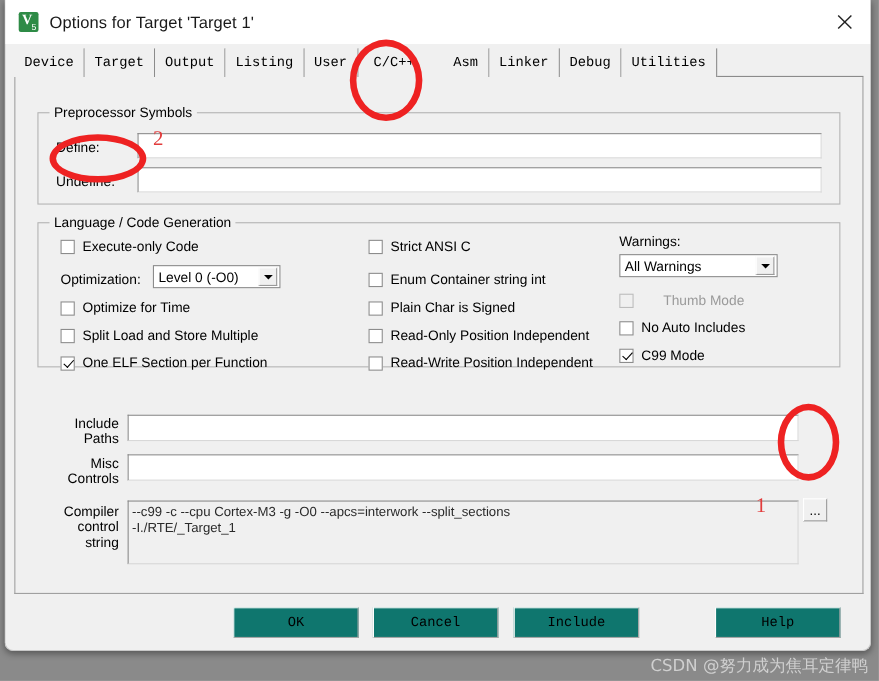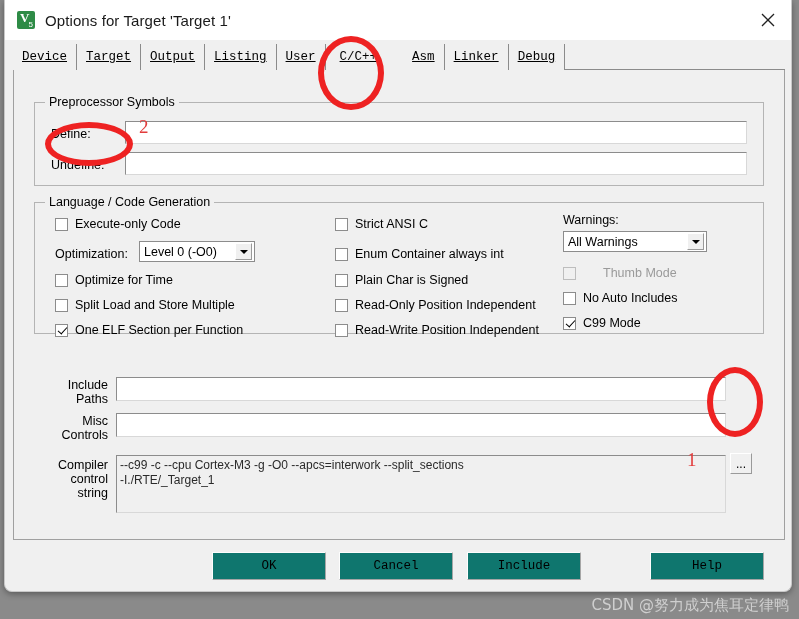--- a/index.html
+++ b/index.html
@@ -87,21 +87,20 @@
     color: #000;
   }
   .tab {
     display: flex;
     align-items: center;
     padding: 0 9px;
     border-right: 1px solid #8b8b8b;
     white-space: nowrap;
     cursor: pointer;
     background: #f0f0f0;
-    text-decoration: underline;
   }
   .tab.active {
     border-right: none;
     padding-right: 26px;
     padding-left: 14px;
     background: #f0f0f0;
   }
   .tab.after-active {
     border-left: none;
   }
@@ -331,20 +330,23 @@
       </div>
     <div class="tab after-active">
         <span>Asm</span>
       </div>
     <div class="tab">
         <span>Linker</span>
       </div>
     <div class="tab">
         <span>Debug</span>
       </div>
+    <div class="tab">
+        <span>Utilities</span>
+      </div>
     <div id="tab-fill"></div>
   </div>
 
   <div id="tabpage">
 
     <div class="groupbox" id="grp-preproc">
       <div class="legend">Preprocessor Symbols</div>
       <div class="lbl" style="left:16px; top:24px;">Define:</div>
       <div class="textfield" style="left:90px; top:18px; width:622px; height:23px;"></div>
       <div class="lbl" style="left:16px; top:55px;">Undefine:</div>
@@ -375,21 +377,21 @@
         <span class="box"></span>
         <span>One ELF Section per Function</span>
       </div>
 
       <div class="cb" style="left:300px; top:14px;">
         <span class="box"></span>
         <span>Strict ANSI C</span>
       </div>
       <div class="cb" style="left:300px; top:44px;">
         <span class="box"></span>
-        <span>Enum Container always int</span>
+        <span>Enum Container string int</span>
       </div>
       <div class="cb" style="left:300px; top:70px;">
         <span class="box"></span>
         <span>Plain Char is Signed</span>
       </div>
       <div class="cb" style="left:300px; top:95px;">
         <span class="box"></span>
         <span>Read-Only Position Independent</span>
       </div>
       <div class="cb" style="left:300px; top:120px;">

